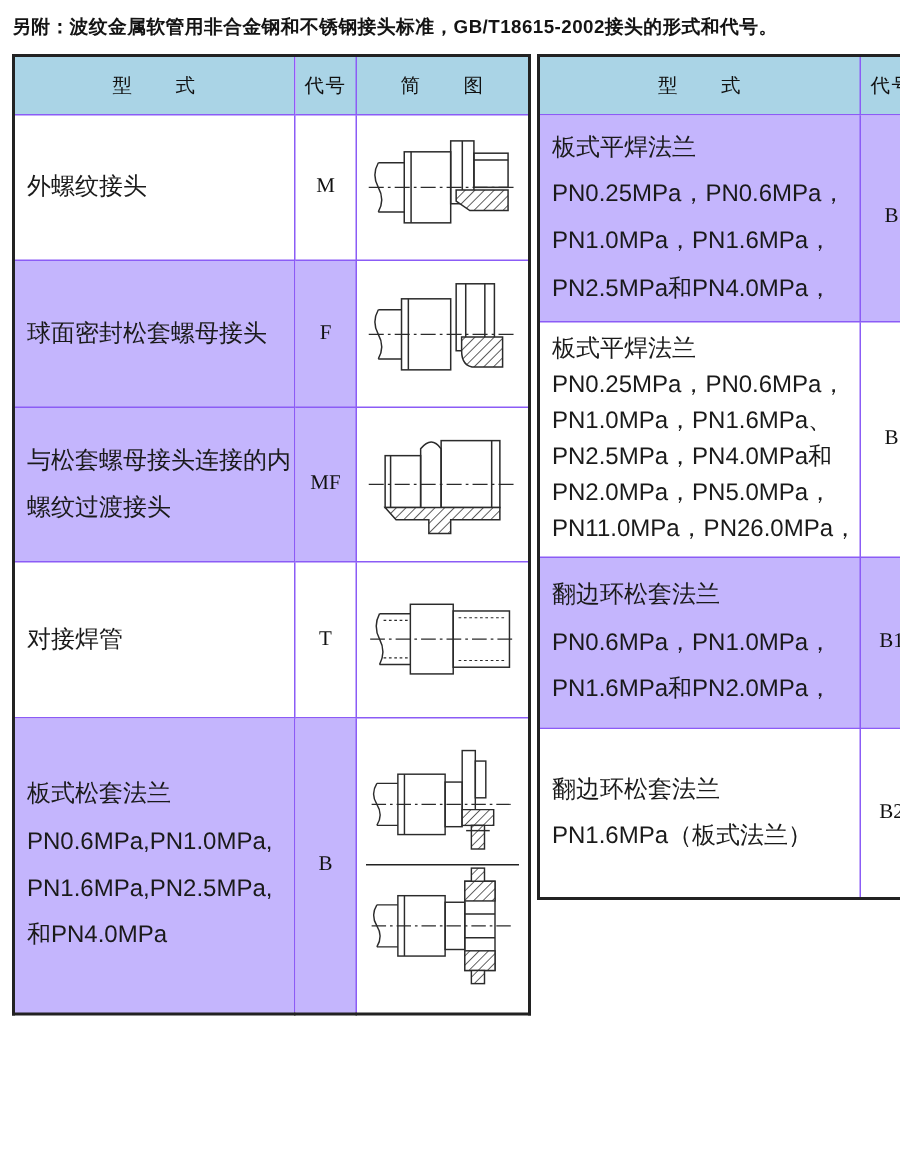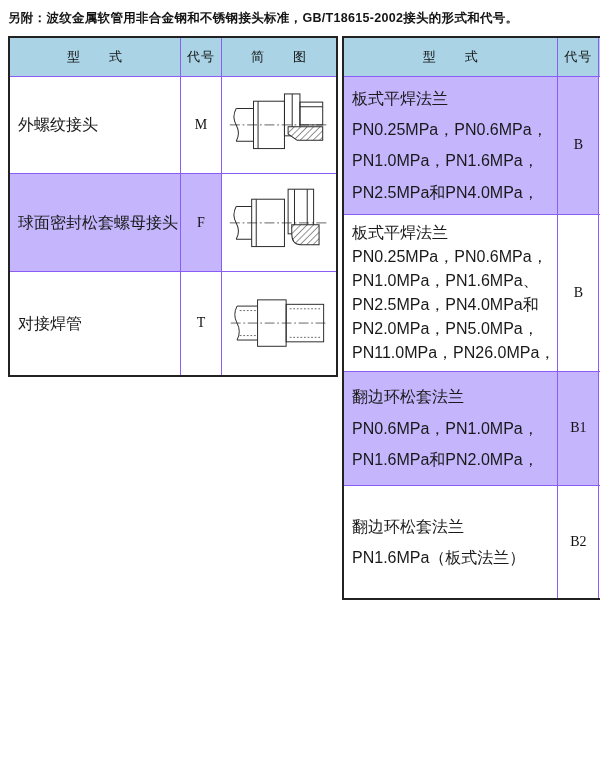--- a/index.html
+++ b/index.html
@@ -226,27 +226,58 @@
         </tr>
         <tr style="height:98px">
           <td class="type hl">球面密封松套螺母接头</td>
           <td class="code hl">F</td>
           <td class="diag">
             <svg class="dg" width="102" viewBox="0 0 112 92">
                 <use href="#d-f"></use>
               </svg>
           </td>
         </tr>
+        <tr style="height:103px">
+          <td class="type hl">与松套螺母接头连接的内
+螺纹过渡接头</td>
+          <td class="code hl">MF</td>
+          <td class="diag">
+            <svg class="dg" width="102" viewBox="0 0 112 92">
+                <use href="#d-mf"></use>
+              </svg>
+          </td>
+        </tr>
         <tr style="height:104px">
           <td class="type">对接焊管</td>
           <td class="code">T</td>
           <td class="diag">
             <svg class="dg" width="100" viewBox="0 0 112 92">
                 <use href="#d-t"></use>
               </svg>
+          </td>
+        </tr>
+        <tr style="height:197px">
+          <td class="type hl">板式松套法兰
+PN0.6MPa,PN1.0MPa,
+PN1.6MPa,PN2.5MPa,
+和PN4.0MPa</td>
+          <td class="code hl">B</td>
+          <td class="diag">
+            <div class="dsplit">
+              <div class="d">
+                <svg class="dg" width="98" viewBox="0 0 112 92">
+                    <use href="#d-flside"></use>
+                  </svg>
+              </div>
+              <div class="d">
+                <svg class="dg" width="98" viewBox="0 0 112 92">
+                    <use href="#d-flsect"></use>
+                  </svg>
+              </div>
+            </div>
           </td>
         </tr>
       </tbody>
     </table>
 
     <table class="std">
       <colgroup>
           <col style="width:144px">
           <col style="width:30px">
           <col style="width:117px">

